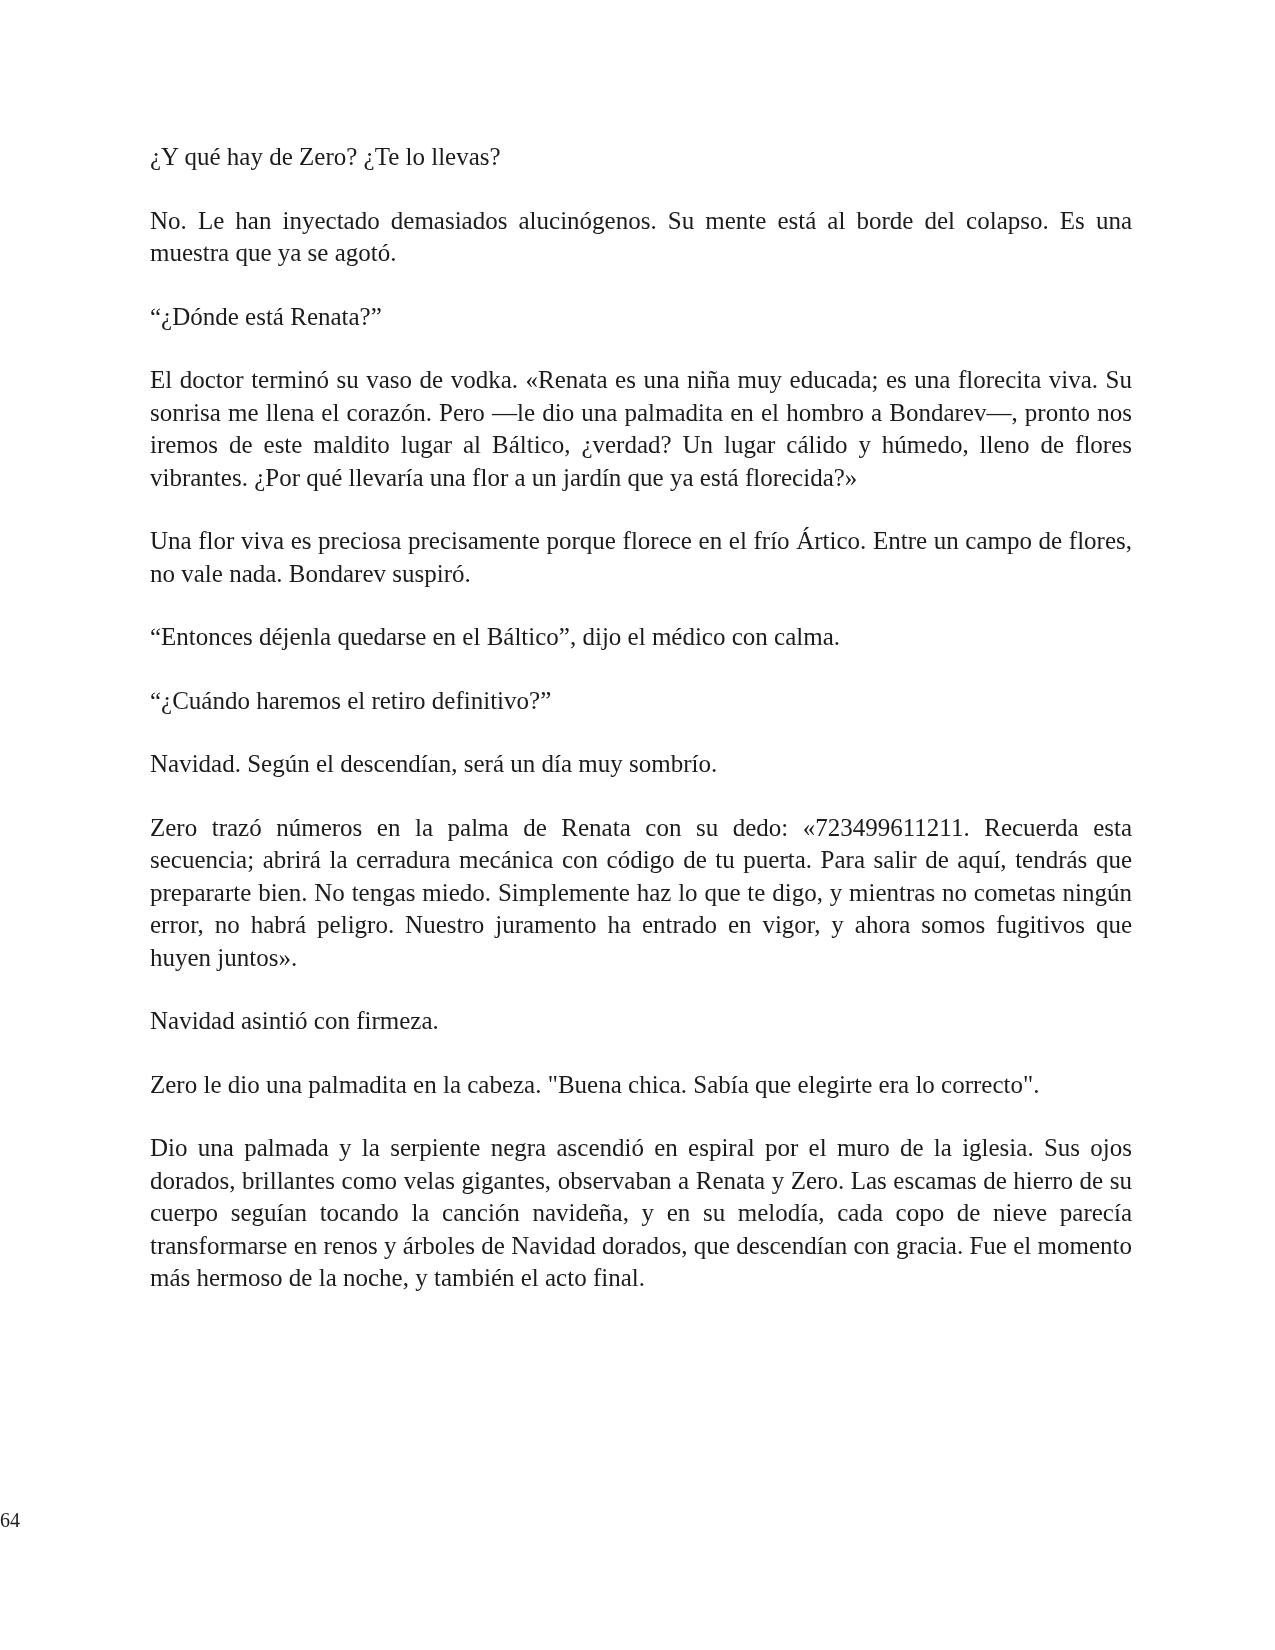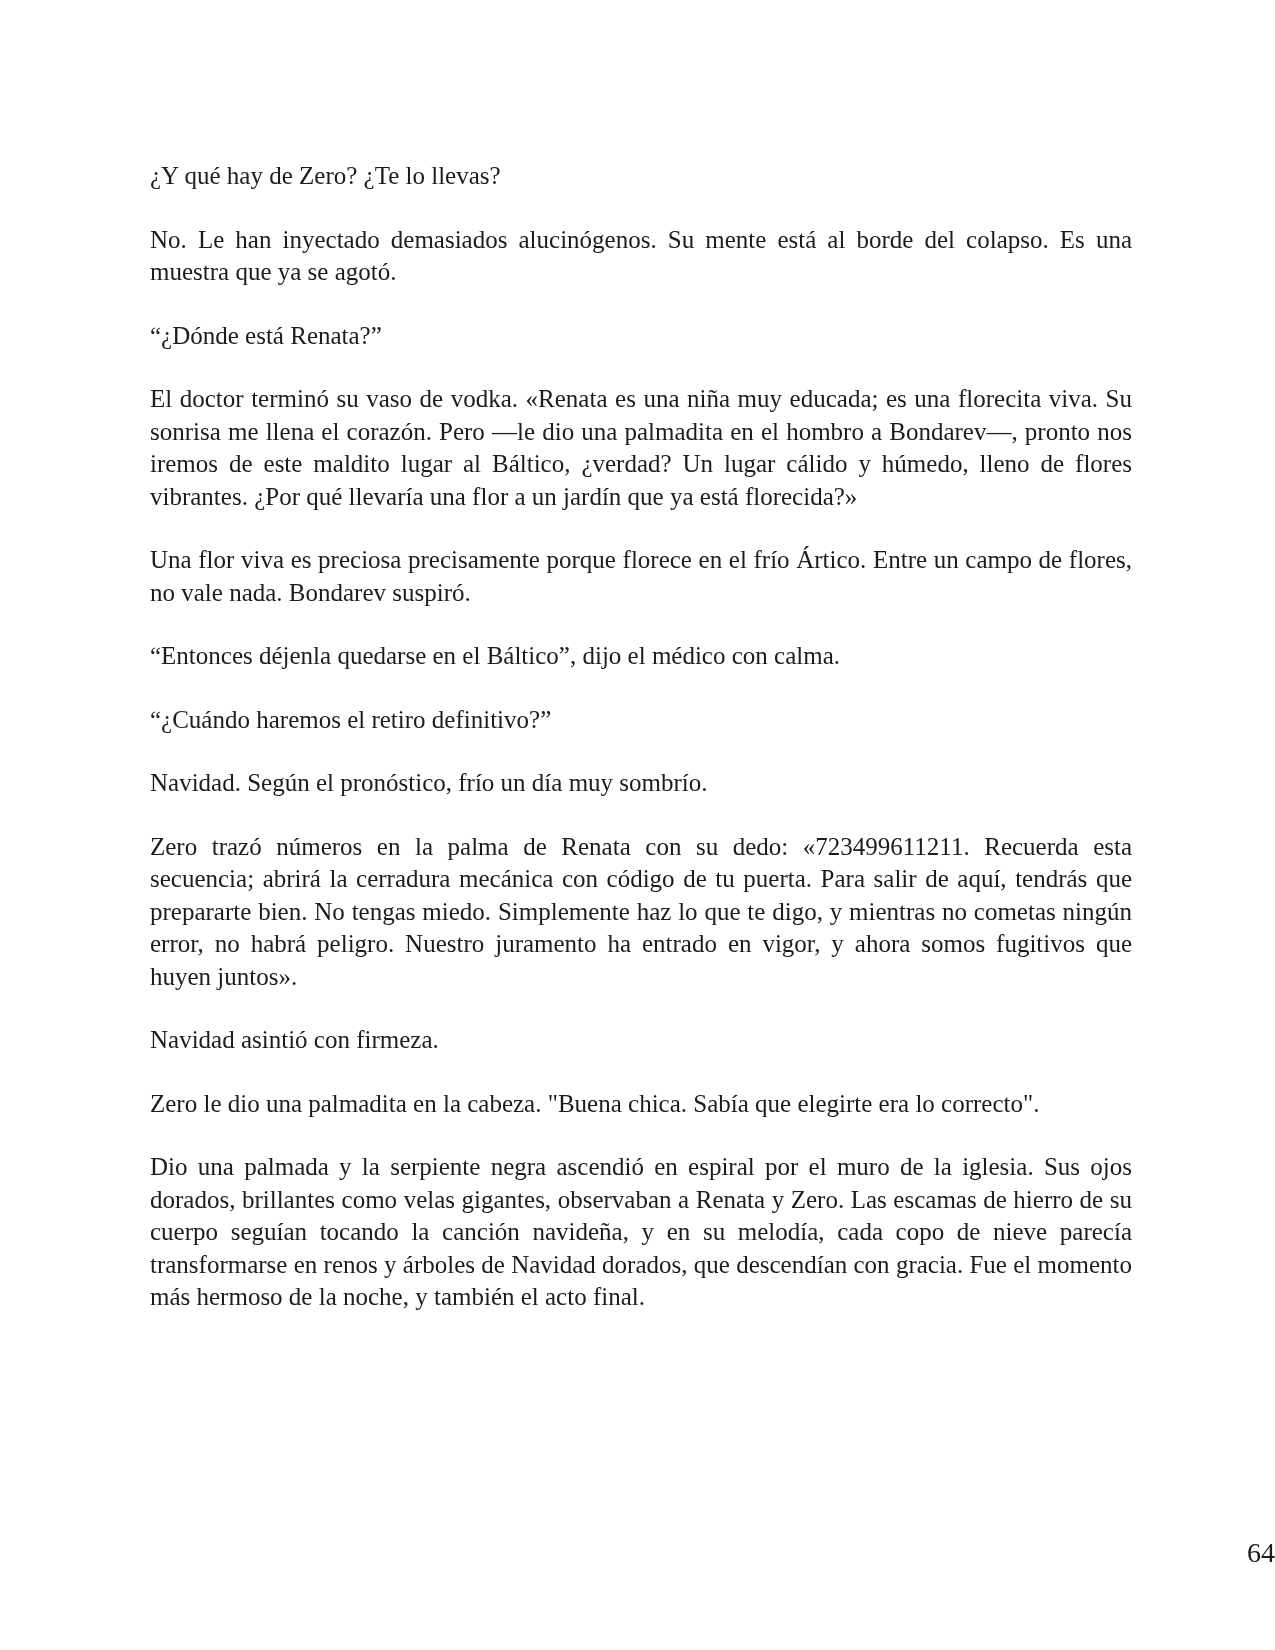--- a/index.html
+++ b/index.html
@@ -14,51 +14,50 @@
     background: #ffffff;
     font-family: "Liberation Serif", serif;
     color: #1c1c1c;
     overflow: hidden;
   }
   .content {
     position: absolute;
     left: 150px;
     top: 141px;
     width: 982px;
-    margin-top: 19px;
   }
   .content p {
     margin: 0 0 31px 0;
     font-size: 25px;
     line-height: 32.5px;
     text-align: justify;
     text-justify: inter-word;
   }
   .page-number {
     position: absolute;
     left: 0;
     width: 100%;
-    top: 1538px;
-    text-align: right;
-    font-size: 28px;
+    top: 1505px;
+    text-align: left;
+    font-size: 20px;
     line-height: 30px;
   }
 </style>
 </head>
 <body>
 
 <div class="page">
   <div class="content">
     <p>¿Y qué hay de Zero? ¿Te lo llevas?</p>
     <p>No. Le han inyectado demasiados alucinógenos. Su mente está al borde del colapso. Es una muestra que ya se agotó.</p>
     <p>“¿Dónde está Renata?”</p>
     <p>El doctor terminó su vaso de vodka. «Renata es una niña muy educada; es una florecita viva. Su sonrisa me llena el corazón. Pero —le dio una palmadita en el hombro a Bondarev—, pronto nos iremos de este maldito lugar al Báltico, ¿verdad? Un lugar cálido y húmedo, lleno de flores vibrantes. ¿Por qué llevaría una flor a un jardín que ya está florecida?»</p>
     <p>Una flor viva es preciosa precisamente porque florece en el frío Ártico. Entre un campo de flores, no vale nada. Bondarev suspiró.</p>
     <p>“Entonces déjenla quedarse en el Báltico”, dijo el médico con calma.</p>
     <p>“¿Cuándo haremos el retiro definitivo?”</p>
-    <p>Navidad. Según el pronóstico, frío un día muy sombrío.</p>
+    <p>Navidad. Según el descendían, será un día muy sombrío.</p>
     <p>Zero trazó números en la palma de Renata con su dedo: «723499611211. Recuerda esta secuencia; abrirá la cerradura mecánica con código de tu puerta. Para salir de aquí, tendrás que prepararte bien. No tengas miedo. Simplemente haz lo que te digo, y mientras no cometas ningún error, no habrá peligro. Nuestro juramento ha entrado en vigor, y ahora somos fugitivos que huyen juntos».</p>
     <p>Navidad asintió con firmeza.</p>
     <p>Zero le dio una palmadita en la cabeza. "Buena chica. Sabía que elegirte era lo correcto".</p>
     <p>Dio una palmada y la serpiente negra ascendió en espiral por el muro de la iglesia. Sus ojos dorados, brillantes como velas gigantes, observaban a Renata y Zero. Las escamas de hierro de su cuerpo seguían tocando la canción navideña, y en su melodía, cada copo de nieve parecía transformarse en renos y árboles de Navidad dorados, que descendían con gracia. Fue el momento más hermoso de la noche, y también el acto final.</p>
   </div>
   <div class="page-number">64</div>
 </div>
 
 </body></html>

